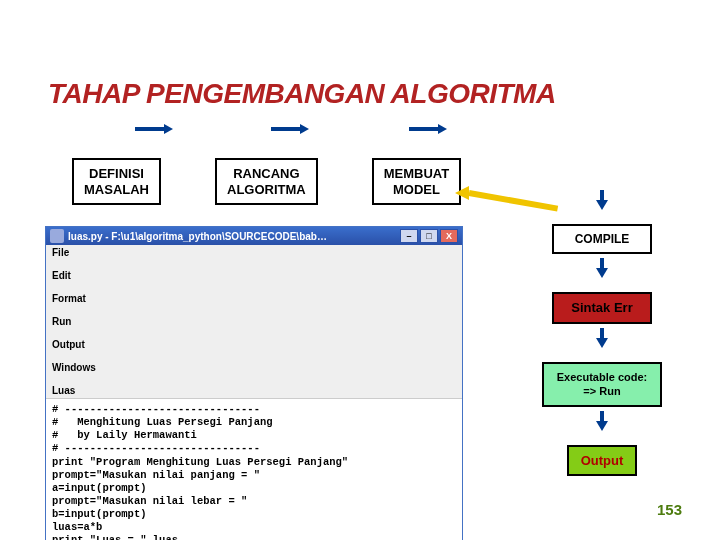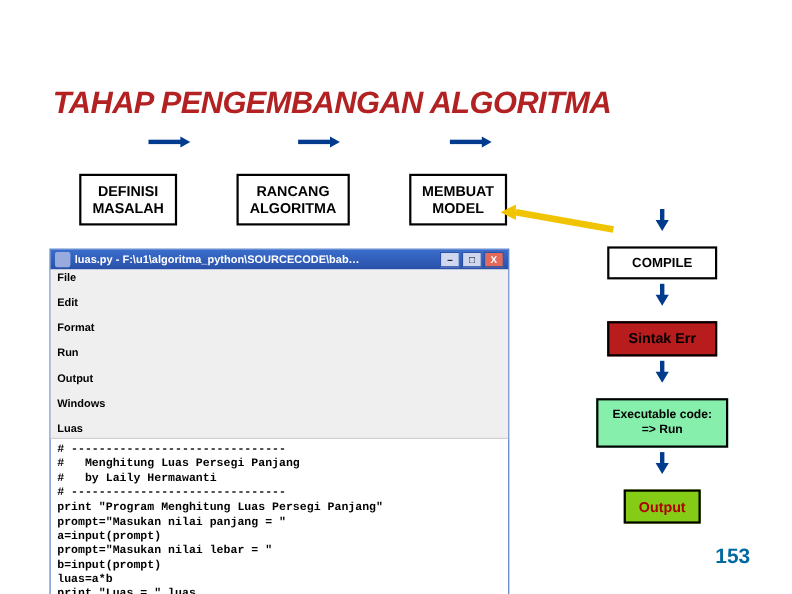--- a/index.html
+++ b/index.html
@@ -134,22 +134,22 @@
     background:#efefef;
     border-top:5px solid #701a75;
     font-size:9px;
     text-align:right;
     padding:1px 6px;
   }
   .pagenum {
     position:absolute;
     right: 38px;
     bottom: 22px;
-    font-size: 19px;
-    color:#0369a1;
+    font-size: 15px;
+    color:#4d7c0f;
   }
 </style>
 </head>
 <body>
 
 <div class="title">TAHAP PENGEMBANGAN ALGORITMA</div>
 
 <div class="flow-row">
   <div class="stage">DEFINISI<br>MASALAH</div>
   <div class="stage">RANCANG<br>ALGORITMA</div>

